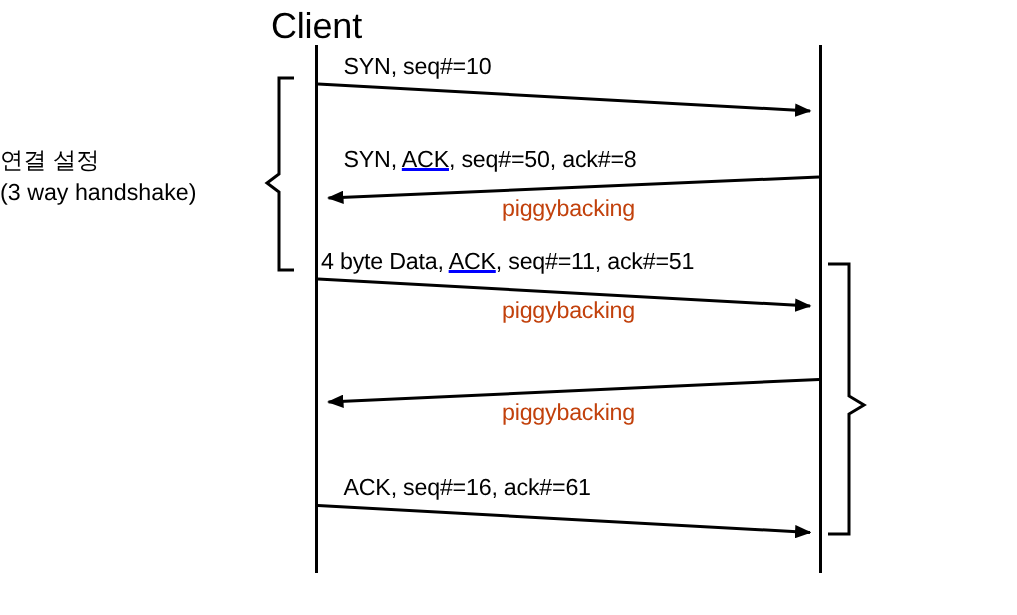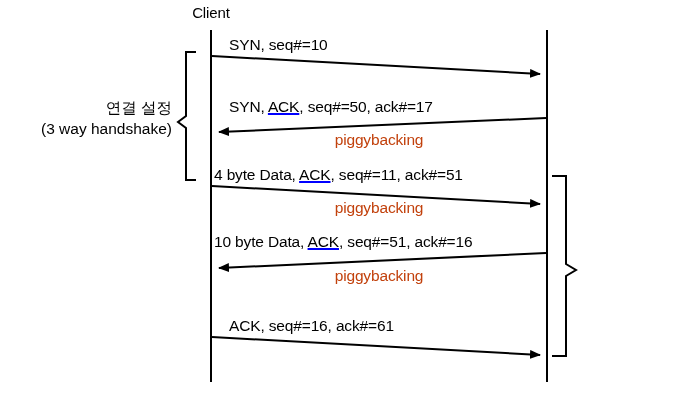--- a/index.html
+++ b/index.html
@@ -20,21 +20,21 @@
   }
   #diagram-svg {
     position: absolute;
     left: 0;
     top: 0;
     width: 678px;
     height: 410px;
   }
   .lifeline-label {
     position: absolute;
-    font-size: 15px;
+    font-size: 24px;
     color: #000000;
     white-space: nowrap;
     text-align: center;
     letter-spacing: -0.1px;
   }
   .msg-label {
     position: absolute;
     font-size: 15.5px;
     color: #000000;
     white-space: nowrap;
@@ -55,21 +55,21 @@
     letter-spacing: -0.15px;
   }
   .phase-label {
     position: absolute;
     font-size: 15.5px;
     color: #000000;
     white-space: nowrap;
     line-height: 1.35;
   }
   .phase-label.align-right {
-    text-align: right;
+    text-align: left;
   }
   .phase-label.align-left {
     text-align: left;
   }
 </style>
 </head>
 <body>
 
 <div id="diagram-root">
 
@@ -102,32 +102,29 @@
   </svg>
 
   <div class="lifeline-label" style="left: 161px; top: 4px; width: 100px;">Client</div>
 
 
   <div class="msg-label" style="left: 229px; top: 36px; width: 300px;">
     <span>SYN, seq#=10</span>
   </div>
 
   <div class="msg-label" style="left: 229px; top: 98px; width: 300px;">
-    <span>SYN, </span><span class="ack-underline">ACK</span><span>, seq#=50, ack#=17</span>
+    <span>SYN, </span><span class="ack-underline">ACK</span><span>, seq#=50, ack#=8</span>
   </div>
   <div class="piggy-label" style="left: 229px; top: 131px; width: 300px;">piggybacking</div>
 
   <div class="msg-label" style="left: 214px; top: 166px; width: 330px;">
     <span>4 byte Data, </span><span class="ack-underline">ACK</span><span>, seq#=11, ack#=51</span>
   </div>
   <div class="piggy-label" style="left: 229px; top: 199px; width: 300px;">piggybacking</div>
 
-  <div class="msg-label" style="left: 214px; top: 233px; width: 330px;">
-    <span>10 byte Data, </span><span class="ack-underline">ACK</span><span>, seq#=51, ack#=16</span>
-  </div>
   <div class="piggy-label" style="left: 229px; top: 267px; width: 300px;">piggybacking</div>
 
   <div class="msg-label" style="left: 229px; top: 317px; width: 300px;">
     <span>ACK, seq#=16, ack#=61</span>
   </div>
 
   <div class="phase-label align-right" style="left: 0px; top: 98px; width: 172px;">
     <div>연결 설정</div>
     <div>(3 way handshake)</div>
   </div>

